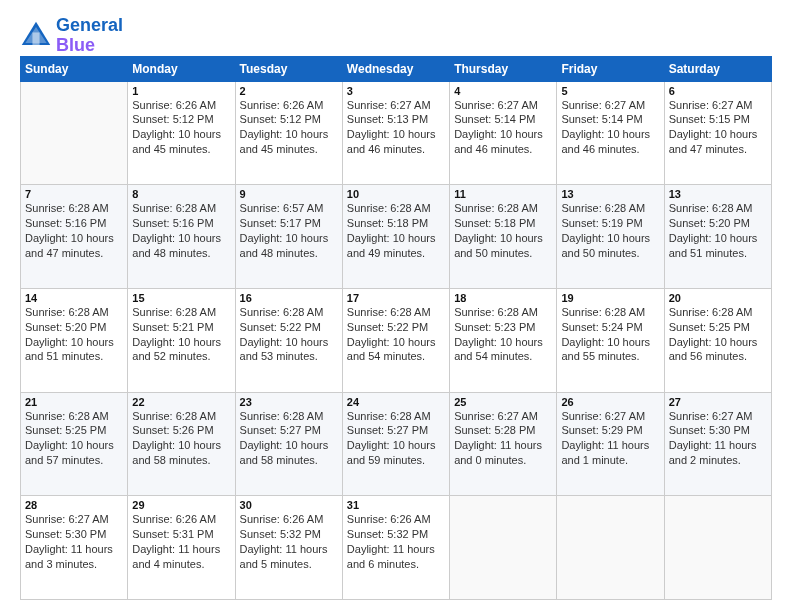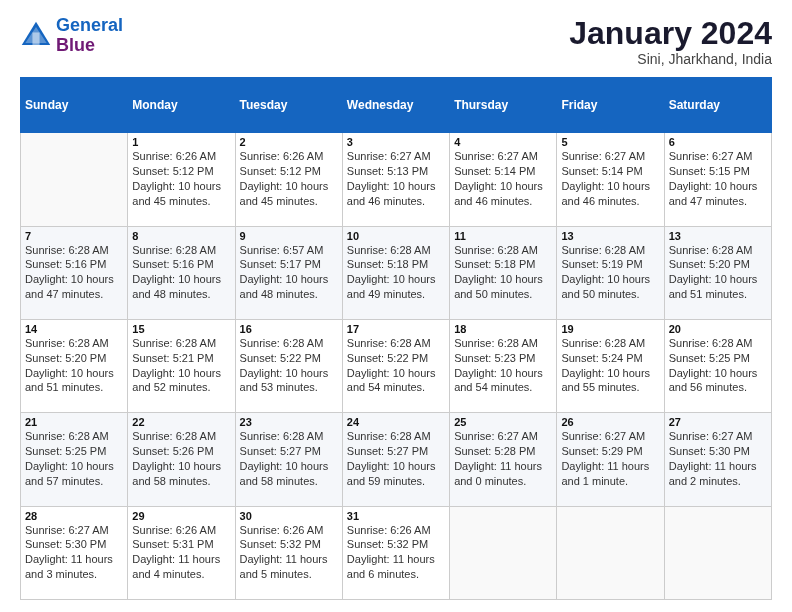--- a/index.html
+++ b/index.html
@@ -14,21 +14,20 @@
       width: 792px;
       height: 612px;
       padding: 16px 20px 12px 20px;
       display: flex;
       flex-direction: column;
     }
     .header {
       display: flex;
       justify-content: space-between;
       align-items: flex-start;
-      margin-bottom: 10px;
     }
     .logo {
       display: flex;
       align-items: center;
       gap: 4px;
     }
     .logo-text {
       font-size: 18px;
       font-weight: bold;
       color: #1a1a2e;
@@ -57,21 +56,21 @@
     .calendar {
       width: 100%;
       border-collapse: collapse;
       flex: 1;
     }
     .calendar th {
       background: #1565c0;
       color: #fff;
       font-size: 12px;
       font-weight: bold;
-      padding: 20px 4px;
+      padding: 5px 4px;
       text-align: left;
       border: 1px solid #1565c0;
     }
     .calendar td {
       border: 1px solid #ccc;
       vertical-align: top;
       padding: 3px 4px;
       width: calc(100% / 7);
       height: 88px;
       font-size: 9.5px;
@@ -101,26 +100,22 @@
 <div class="page">
   <div class="header">
     <div class="logo">
       <svg class="logo-icon" viewBox="0 0 36 36">
         <polygon points="18,2 34,28 2,28" fill="#1565c0"></polygon>
         <polygon points="18,8 30,26 6,26" fill="#fff" opacity="0.3"></polygon>
         <rect x="14" y="14" width="8" height="14" fill="#fff" opacity="0.5"></rect>
       </svg>
       <div class="logo-text">
         <div><span>General</span></div>
-        <div><span style="color:#701a75">Blue</span></div>
+        <div><span style="color:#8b5cf6">Blue</span></div>
       </div>
-    </div>
-    <div class="title-block">
-      <div class="month-title">January 2024</div>
-      <div class="location">Sini, Jharkhand, India</div>
     </div>
   </div>
 
   <table class="calendar">
     <thead>
       <tr id="header-row">
           <th>Sunday</th>
           <th>Monday</th>
           <th>Tuesday</th>
           <th>Wednesday</th>

